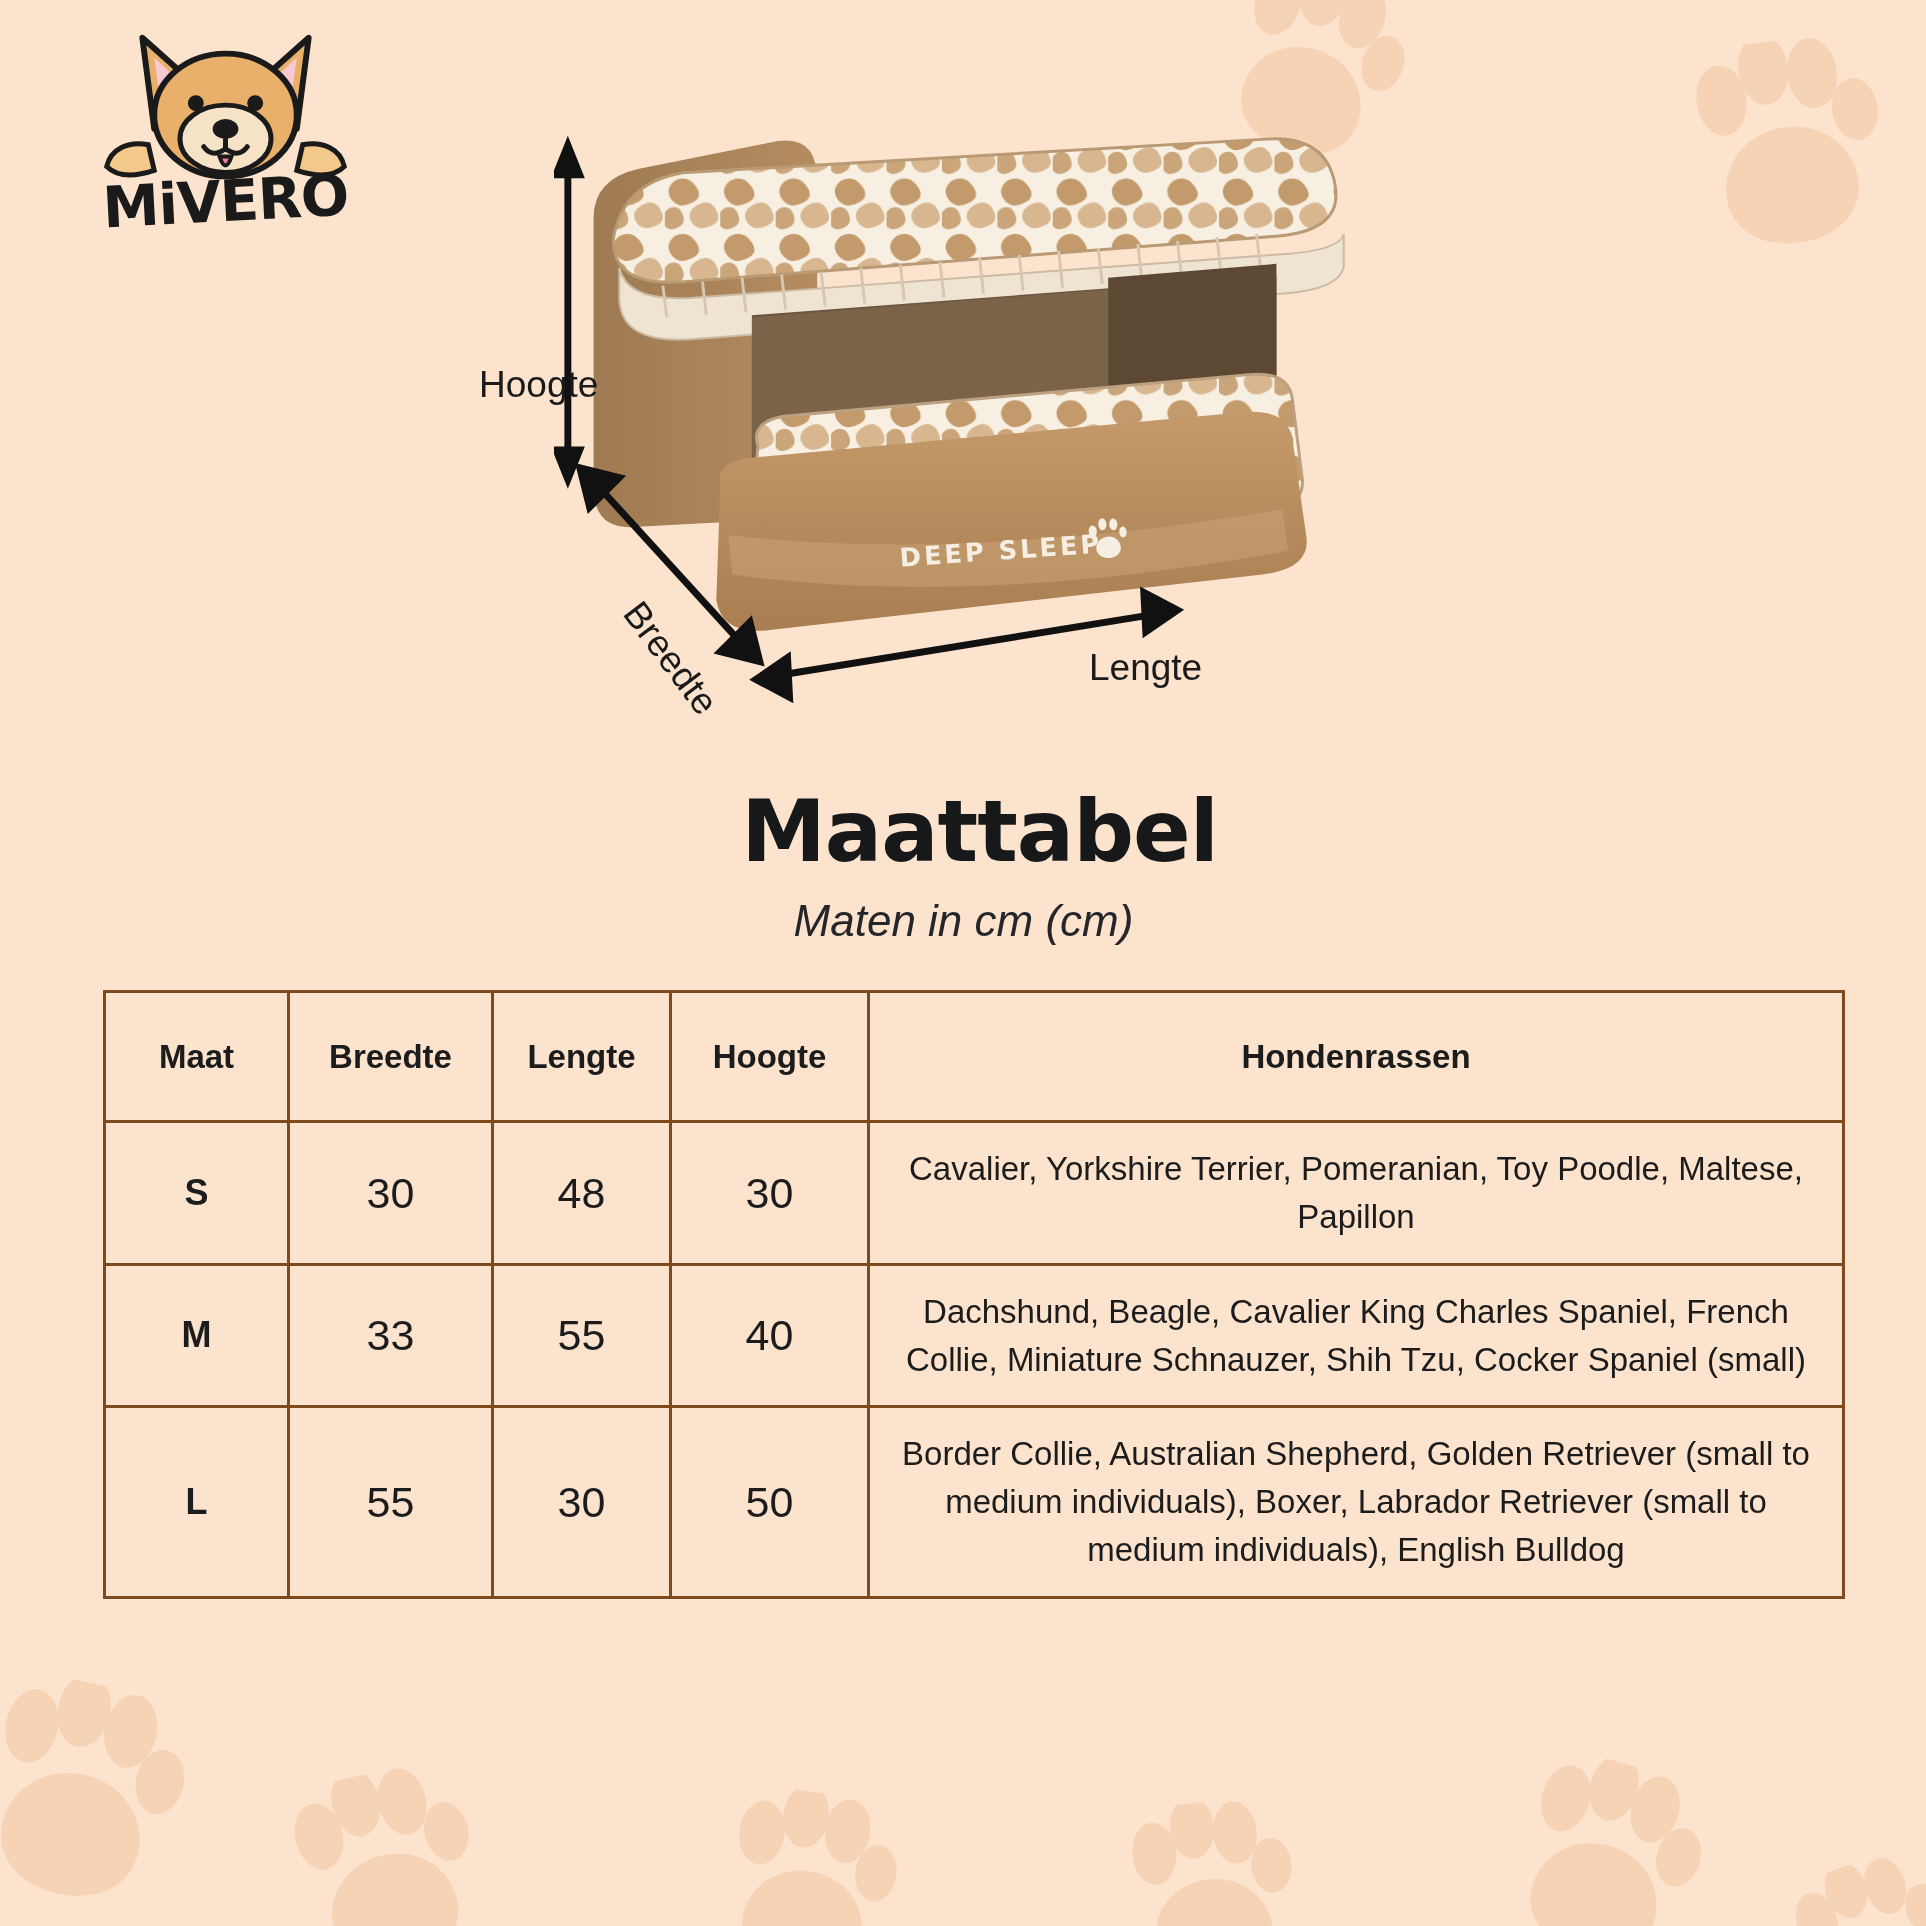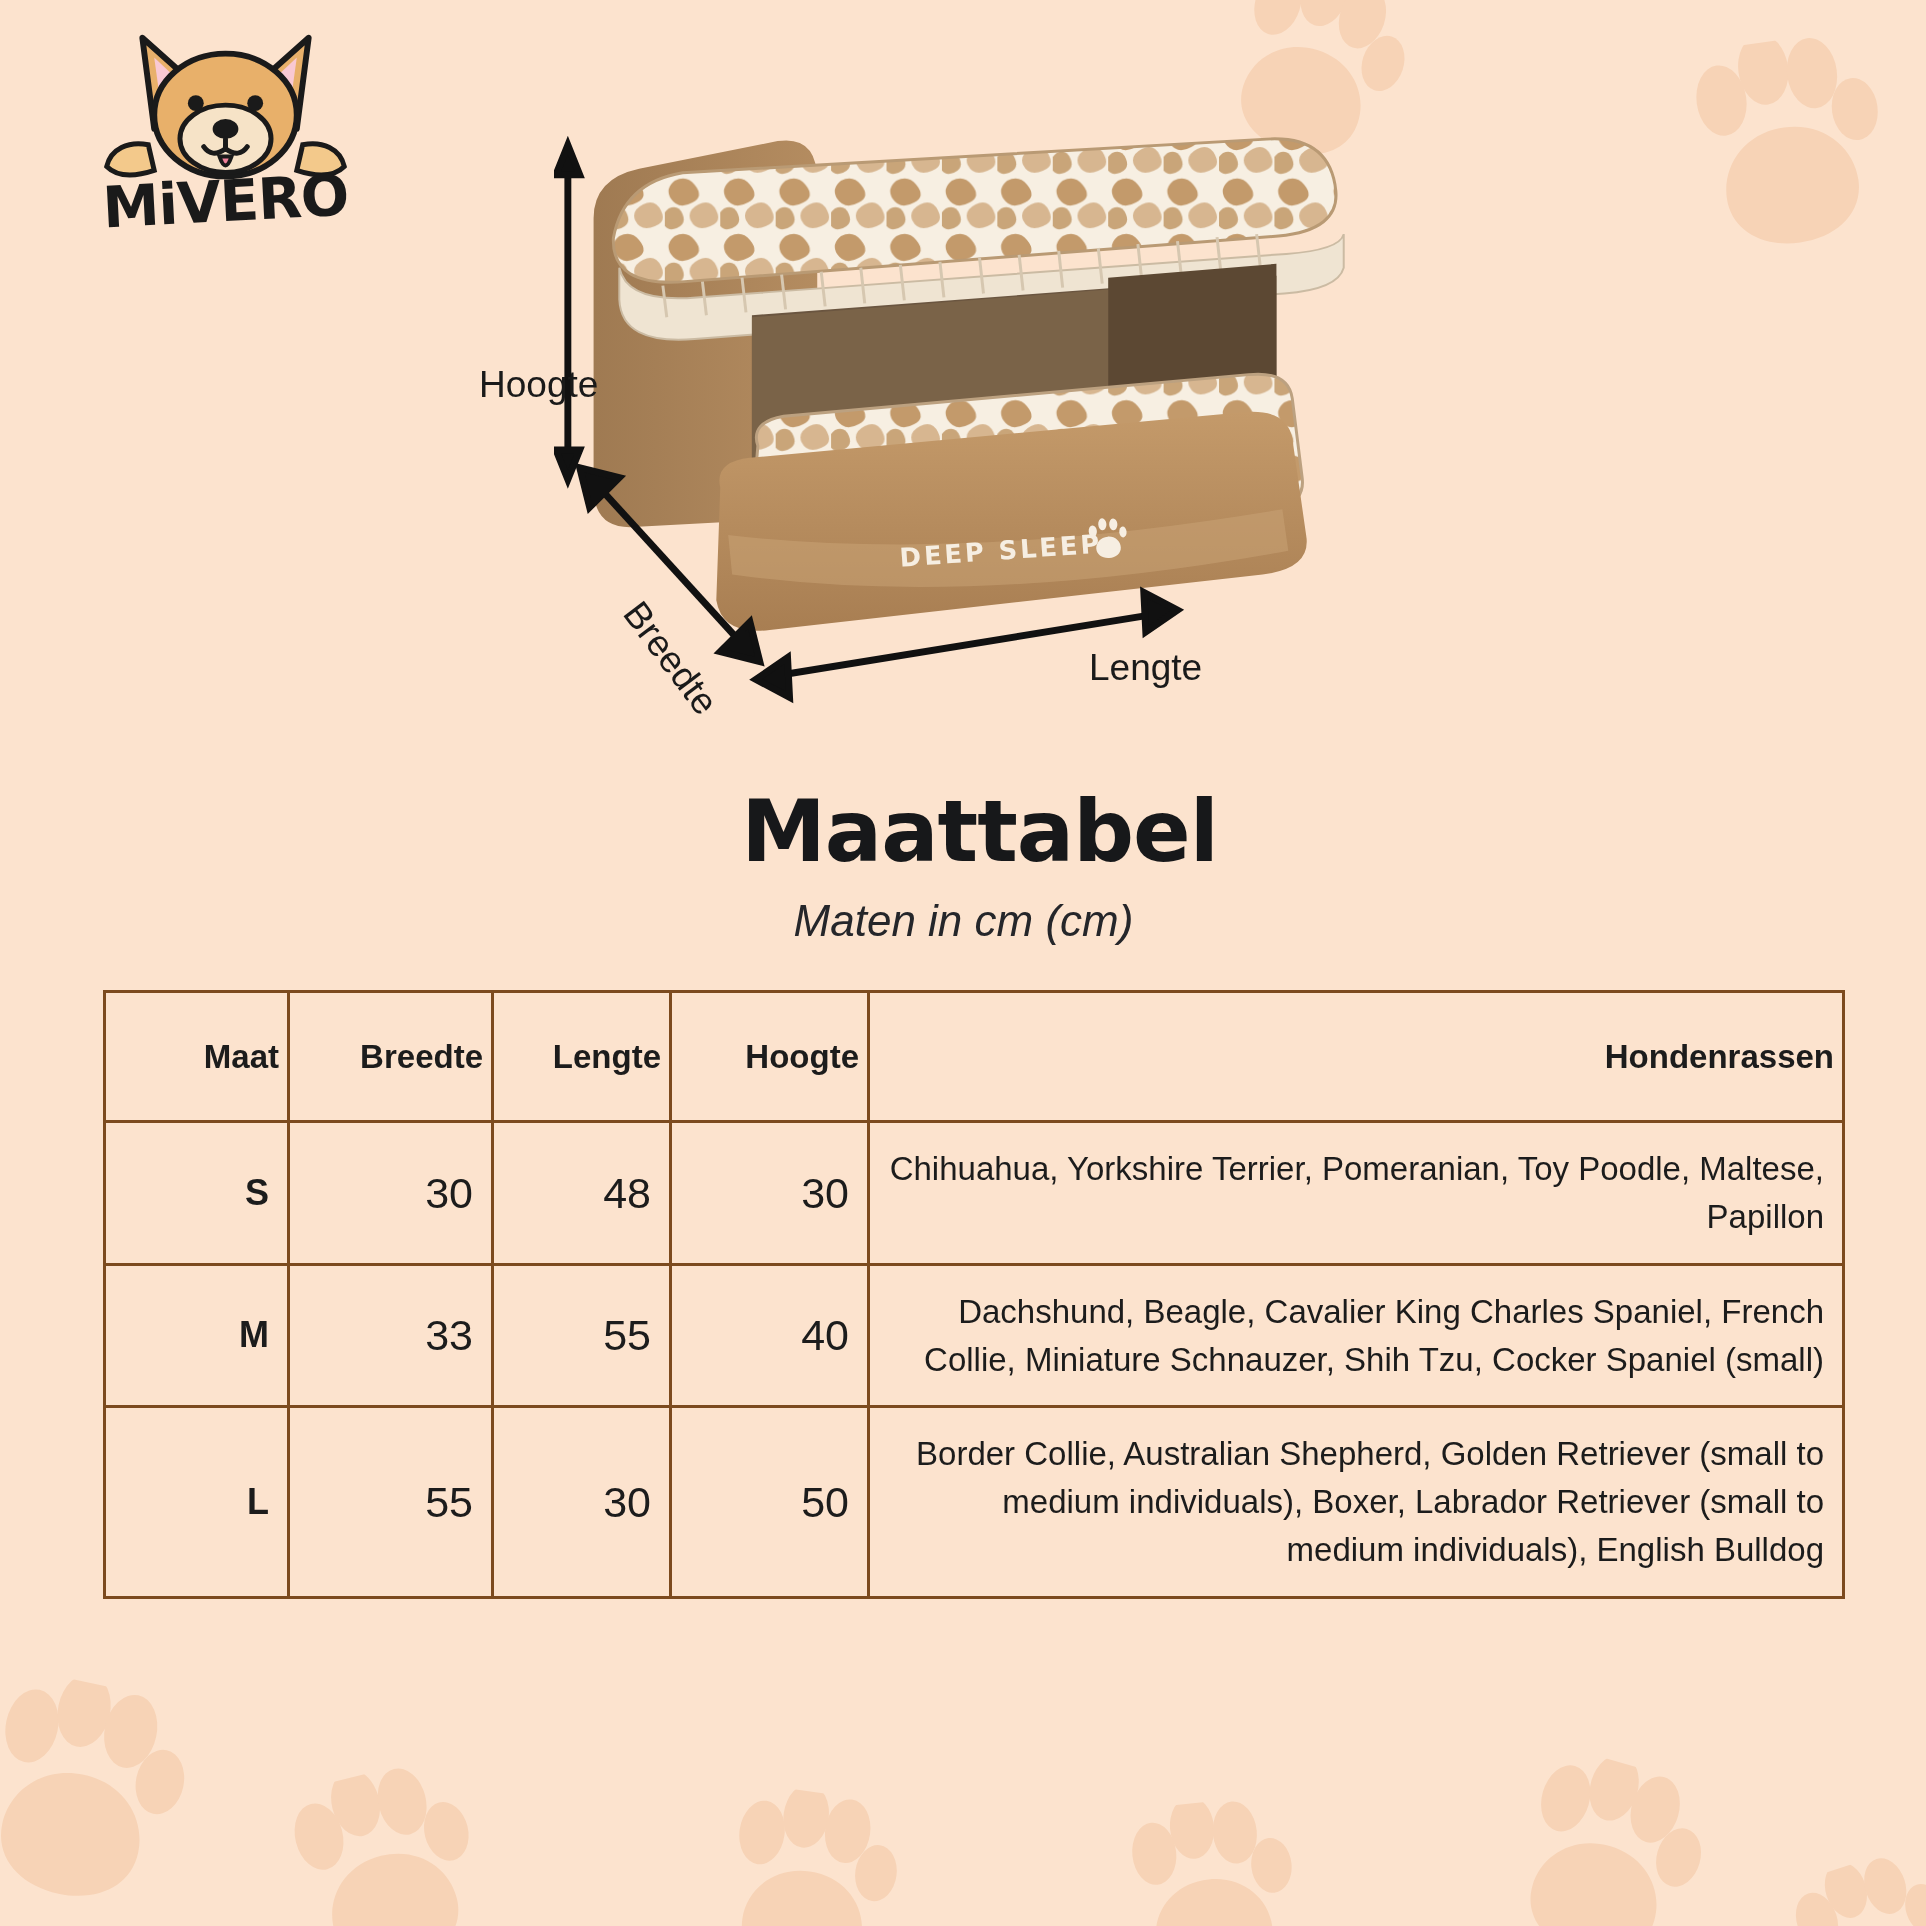--- a/index.html
+++ b/index.html
@@ -101,21 +101,21 @@
     width: 1742px;
   }
   table.size-table {
     width: 100%;
     border-collapse: collapse;
     table-layout: fixed;
   }
   table.size-table th,
   table.size-table td {
     border: 3px solid #7c4a1e;
-    text-align: right;
+    text-align: center;
     vertical-align: middle;
     color: #1c1c1c;
   }
   table.size-table thead th {
     font-family: "Liberation Sans", sans-serif;
     font-weight: bold;
     font-size: 33px;
     height: 127px;
     padding: 0 8px;
   }
@@ -376,21 +376,21 @@
         <th>Hoogte</th>
         <th>Hondenrassen</th>
       </tr>
     </thead>
     <tbody>
       <tr>
         <td class="size-cell">S</td>
         <td>30</td>
         <td>48</td>
         <td>30</td>
-        <td class="breeds">Chihuahua, Yorkshire Terrier, Pomeranian, Toy Poodle, Maltese, Papillon</td>
+        <td class="breeds">Cavalier, Yorkshire Terrier, Pomeranian, Toy Poodle, Maltese, Papillon</td>
       </tr>
       <tr>
         <td class="size-cell">M</td>
         <td>33</td>
         <td>55</td>
         <td>40</td>
         <td class="breeds">Dachshund, Beagle, Cavalier King Charles Spaniel, French Collie, Miniature Schnauzer, Shih Tzu, Cocker Spaniel (small)</td>
       </tr>
       <tr>
         <td class="size-cell">L</td>

